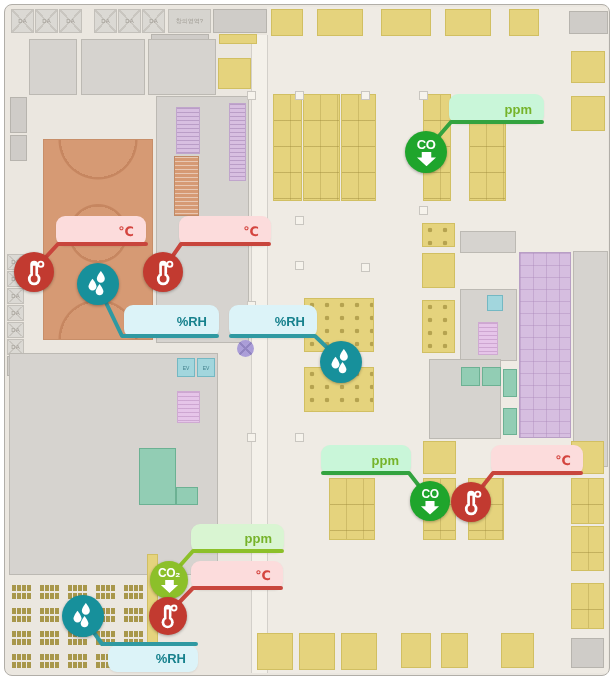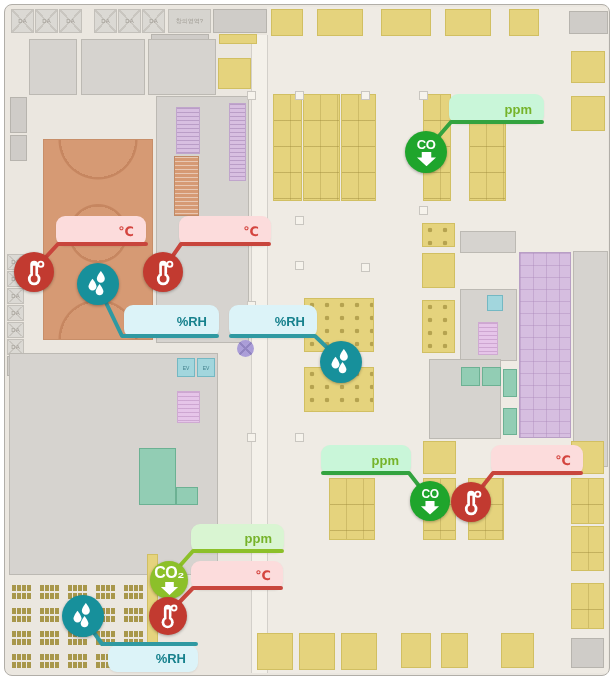--- a/index.html
+++ b/index.html
@@ -439,21 +439,21 @@
             </g>
           </svg>
         </div>
         <div class="marker co" style="left: 404px; top: 130px; width: 42px; height: 42px; background: rgb(31, 165, 44);">
           <span class="gas-text" style="font-size: 13px;">CO</span>
           <svg viewBox="0 0 24 17" width="21" height="14.7">
     <polygon points="6.5,0 17.5,0 17.5,6.5 23,6.5 12,16.5 1,6.5 6.5,6.5" fill="#fff"></polygon>
           </svg>
         </div>
         <div class="marker co2" style="left: 149px; top: 560px; width: 38px; height: 38px; background: rgb(140, 192, 42);">
-          <span class="gas-text" style="font-size: 16px;">CO₂</span>
+          <span class="gas-text" style="font-size: 12px;">CO₂</span>
           <svg viewBox="0 0 24 17" width="19" height="13.299999999999999">
     <polygon points="6.5,0 17.5,0 17.5,6.5 23,6.5 12,16.5 1,6.5 6.5,6.5" fill="#fff"></polygon>
           </svg>
         </div>
         <div class="marker temperature" style="left: 148px; top: 596px; width: 38px; height: 38px; background: rgb(194, 58, 48);">
           <svg viewBox="0 0 24 24" width="26" height="26">
     <circle cx="17.6" cy="4.6" r="2.3" fill="none" stroke="#fff" stroke-width="1.7"></circle>
     <rect x="8.2" y="1.5" width="7" height="14" rx="3.5" fill="#fff"></rect>
     <circle cx="11.7" cy="17.8" r="5.6" fill="#fff"></circle>
     <rect x="10.6" y="6" width="2.2" height="11" fill="#c23a30"></rect>

